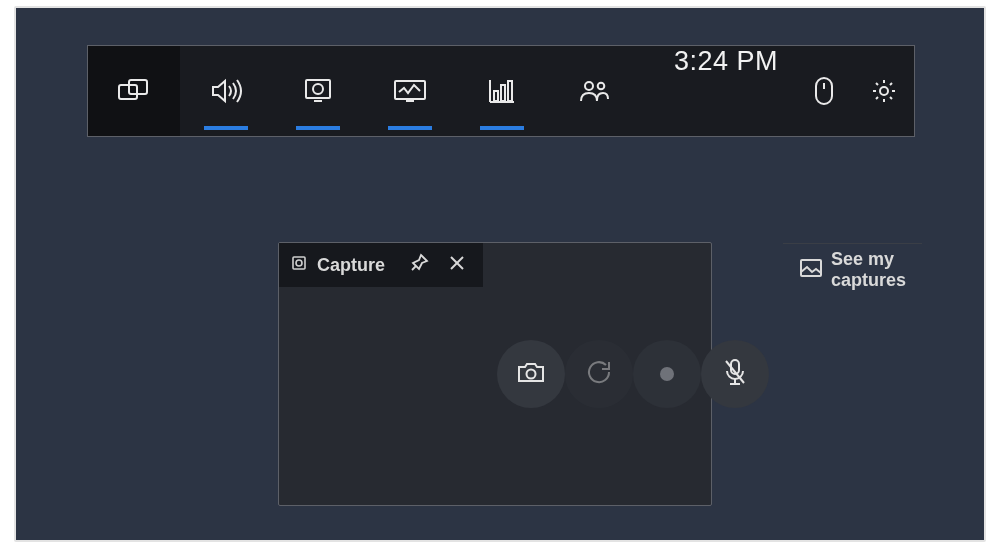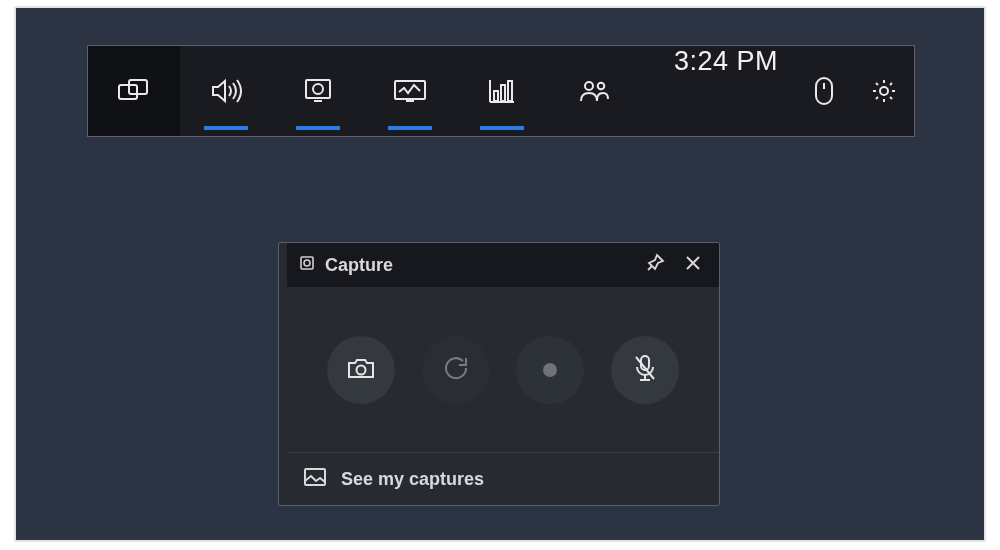--- a/index.html
+++ b/index.html
@@ -8,31 +8,31 @@
   .gamebar{position:absolute;left:71px;top:37px;width:826px;height:90px;display:flex;align-items:flex-start;background:#191b20;border:1px solid #5d6068;}
   .gb-item{flex:0 0 auto;height:100%;display:flex;align-items:center;justify-content:center;position:relative;color:#e9e9e9;}
   .gb-item.active::after{content:"";position:absolute;left:50%;transform:translateX(-50%);bottom:6px;width:44px;height:4px;background:#2b7de1;}
   .gb-item.xbox{flex:0 0 92px;background:#101114;}
   .gb-item.std{flex:0 0 92px;cursor:pointer;}
   .gb-spacer{flex:1 1 auto;}
   .gb-time{flex:0 0 auto;padding:0 16px 0 10px;font-size:27px;letter-spacing:.5px;color:#f2f2f2;}
   .gb-item.icon-only{flex:0 0 60px;cursor:pointer;}
   .gb-item svg{display:block;}
   
-  .widget{position:absolute;left:262px;top:234px;width:432px;height:262px;background:#272a31;border:1px solid #5d6068;border-radius:2px;display:flex;flex-direction:column;color:#d9d9d9;padding-left:8px;}
+  .widget{position:absolute;left:262px;top:234px;width:432px;height:262px;background:#272a31;border:1px solid #5d6068;border-radius:2px;display:flex;color:#d9d9d9;}
   .w-header{height:44px;background:#16181d;display:flex;align-items:center;padding:0 12px;gap:10px;font-size:18px;font-weight:600;}
   .w-header .spacer{flex:1;}
   .w-header .hbtn{width:28px;height:28px;display:flex;align-items:center;justify-content:center;cursor:pointer;}
   .w-body{flex:1;display:flex;align-items:center;justify-content:space-evenly;padding:0 14px;}
   .circle{width:68px;height:68px;border-radius:50%;display:flex;align-items:center;justify-content:center;cursor:pointer;}
   .circle.solid{background:#34383f;}
   .circle.dim{background:#2d3138;opacity:.55;cursor:default;}
   .circle.rec{background:#2d3138;}
   .rec-dot{width:14px;height:14px;border-radius:50%;background:#6f7279;}
-  .w-footer{height:52px;border-top:1px solid #3a3e46;display:flex;align-items:center;padding:0 16px;gap:14px;font-size:18px;font-weight:600;cursor:pointer;}
+  .w-footer{height:52px;border-top:1px solid #3a3e46;display:flex;align-items:center;padding:0 16px;gap:8px;font-size:18px;font-weight:600;cursor:pointer;}
 </style>
 </head>
 <body>
 
 <div class="stage">
 
   <div class="gamebar">
 
     <div class="gb-item xbox">
       <span>

